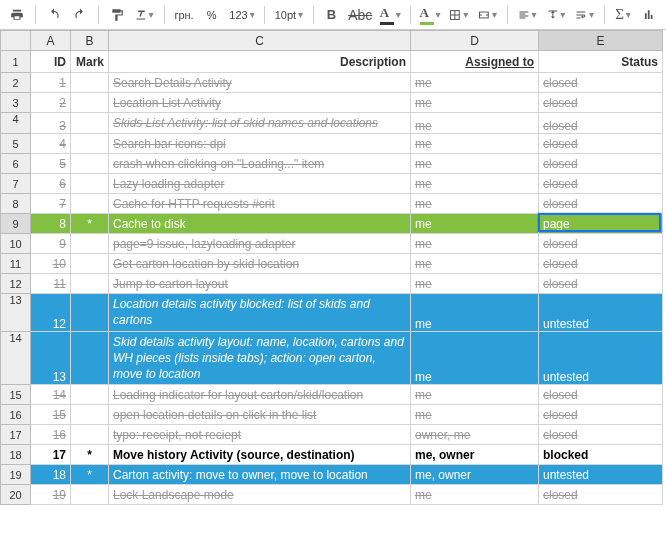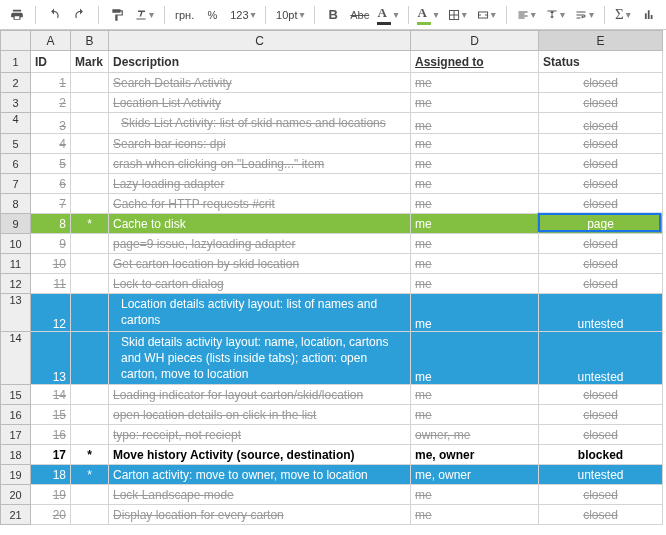--- a/index.html
+++ b/index.html
@@ -30,21 +30,21 @@
     padding: 0 3px;
     color: #555;
     cursor: pointer;
   }
   .tb-txt { font-size: 11px; color:#444; padding: 0 4px; cursor:pointer;text-align:right;}
   .tb-sep { width:1px; height:18px; background:#d0d0d0; margin:0 3px;}
   .dd { font-size:10px; margin-left:2px; color:#888;}
   .ficon-A { font-weight:bold; font-size:13px; color:#555; font-family: 'Times New Roman',serif;}
   .ficon-fill { display:inline-block; position:relative;}
   .ficon-fill .bar { display:block; height:3px; background:#83c041; margin-top:1px; width:14px;}
-  .ficon-Abc { font-size:11px; color:#555; text-decoration: line-through;}
+  .ficon-Abc { font-size:14px; color:#555; text-decoration: line-through;}
   .tb-svg { width:14px; height:14px; }
   .spreadsheet { position:relative; }
   table.grid { border-collapse: collapse; table-layout: fixed; width: 662px;}
   table.grid th, table.grid td {
     border: 1px solid #d4d4d4;
     overflow: hidden;
     white-space: nowrap;
     text-overflow: clip;
     height: 20px;
     padding: 0 4px;
@@ -69,42 +69,42 @@
     font-size:11px;
   }
   table.grid th.rh.sel, table.grid th.ch.sel {
     background:#dcdcdc;
   }
   table.grid th.ch.active-col {
     background:#d4d4d4;
   }
   table.grid tr.hdrrow td {
     font-weight: bold;
-    text-align: left;
+    text-align: right;
     background:#fff;
     height:22px;
   }
   .c-id { text-align: right; width:38px;}
   .c-mark { text-align: center; width:36px;}
   .c-desc { width:300px; white-space: normal; }
   .c-assn { width:128px;text-decoration:underline;}
-  .c-stat { width:122px;text-align:center;}
+  .c-stat { width:122px;}
   tr.closed td.c-id,
   tr.closed td.c-desc,
   tr.closed td.c-assn,
   tr.closed td.c-stat {
     color:#999;
     text-decoration: line-through;
   }
   tr.closed td.c-mark { color:#999;}
   tr.open td { background:#83c041; color:#fff;}
   tr.untested td { background:#2d9fd8; color:#fff;}
   tr.blocked td { background:#fff; color:#000; font-weight:bold;}
   tr.open td, tr.untested td, tr.blocked td { text-decoration:none;}
-  tr .c-desc.wrap { white-space: normal; line-height:1.35; padding:2px 12px;}
+  tr .c-desc.wrap { white-space: normal; line-height:1.35; padding:2px 4px;font-style:italic;}
   tr.tall td { vertical-align: bottom; }
   tr.tall td.c-desc { vertical-align: top;}
   tr.tall th.rh { vertical-align: top;}
   .cursor-cell {
     position:absolute;
     border:2px solid #1a73e8;
     pointer-events:none;
     box-shadow: 0 0 0 1px rgba(26,115,232,.2);
   }
 </style>
@@ -317,29 +317,29 @@
           <td class="c-id">10</td>
           <td class="c-mark"></td>
           <td class="c-desc">Get carton location by skid location</td>
           <td class="c-assn">me</td>
           <td class="c-stat">closed</td>
         </tr>
         <tr class="closed">
           <th class="rh">12</th>
           <td class="c-id">11</td>
           <td class="c-mark"></td>
-          <td class="c-desc">Lock to carton dialog</td>
+          <td class="c-desc">Jump to carton layout</td>
           <td class="c-assn">me</td>
           <td class="c-stat">closed</td>
         </tr>
         <tr class="untested tall">
           <th class="rh">13</th>
           <td class="c-id">12</td>
           <td class="c-mark"></td>
-          <td class="c-desc wrap">Location details activity layout: list of names and cartons</td>
+          <td class="c-desc wrap">Location details activity blocked: list of skids and cartons</td>
           <td class="c-assn">me</td>
           <td class="c-stat">untested</td>
         </tr>
         <tr class="untested tall">
           <th class="rh">14</th>
           <td class="c-id">13</td>
           <td class="c-mark"></td>
           <td class="c-desc wrap">Skid details activity layout: name, location, cartons and WH pieces (lists inside tabs); action: open carton, move to location</td>
           <td class="c-assn">me</td>
           <td class="c-stat">untested</td>
@@ -385,24 +385,16 @@
           <td class="c-stat">untested</td>
         </tr>
         <tr class="closed">
           <th class="rh">20</th>
           <td class="c-id">19</td>
           <td class="c-mark"></td>
           <td class="c-desc">Lock Landscape mode</td>
           <td class="c-assn">me</td>
           <td class="c-stat">closed</td>
         </tr>
-        <tr class="closed">
-          <th class="rh">21</th>
-          <td class="c-id">20</td>
-          <td class="c-mark"></td>
-          <td class="c-desc">Display location for every carton</td>
-          <td class="c-assn">me</td>
-          <td class="c-stat">closed</td>
-        </tr>
       </tbody>
 </table>
 <div class="cursor-cell" id="cursor" style="left: 537.5px; top: 182.688px; width: 123px; height: 19px;"></div>
 </div>
 
 </body></html>

